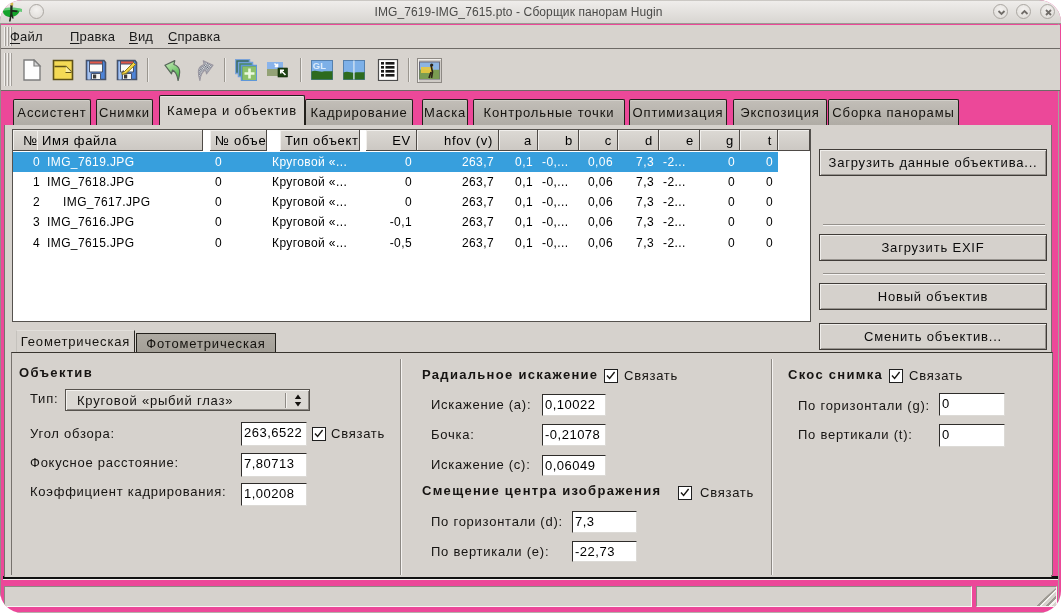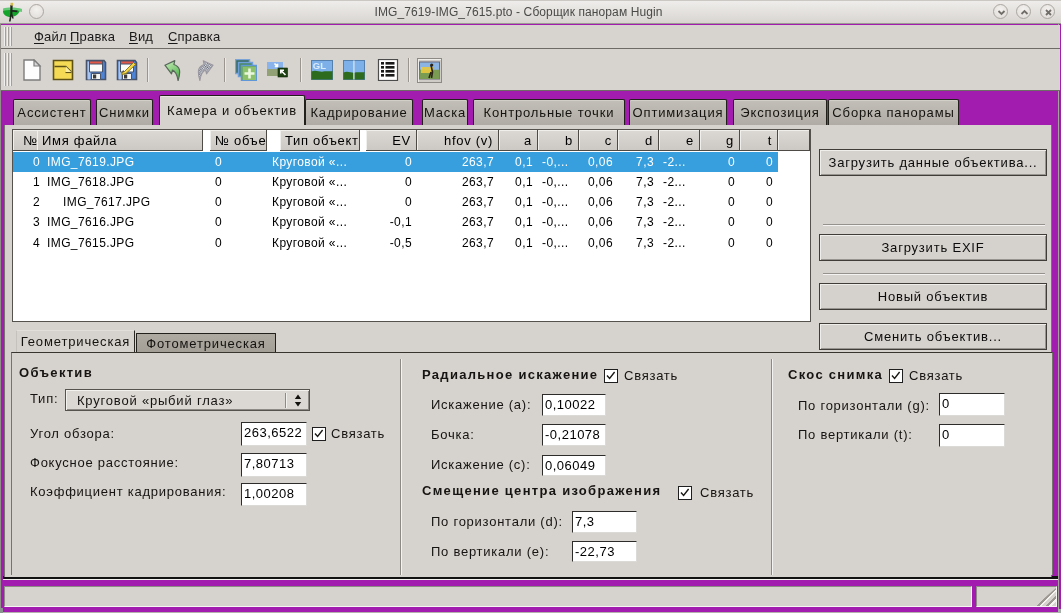--- a/index.html
+++ b/index.html
@@ -1,16 +1,16 @@
 <!DOCTYPE html>
 <html><head><meta charset="utf-8"><style>
 html,body{margin:0;padding:0;}
 *{box-sizing:border-box;}
 body{width:1061px;height:613px;overflow:hidden;font-family:"Liberation Sans",sans-serif;}
-#win{position:absolute;left:0;top:0;width:1061px;height:613px;background:#a21caf;overflow:hidden;}
+#win{position:absolute;left:0;top:0;width:1061px;height:613px;background:#ec4899;overflow:hidden;border-radius:22px;}
 .abs{position:absolute;}
 
 #titlebar{position:absolute;left:0;top:0;width:1061px;height:24px;background:linear-gradient(#efedeb,#d8d5d1);border-top:1px solid #cbc8c4;border-bottom:1px solid #9c9893;}
 #title{position:absolute;left:0;top:4px;width:1037px;text-align:center;font-size:12px;letter-spacing:0.1px;color:#4a4a48;}
 .rbtn{position:absolute;top:3px;width:15px;height:15px;border-radius:50%;background:radial-gradient(circle at 50% 35%,#f4f2f0,#dddad6);border:1px solid #aaa6a1;}
 .rbtn svg{position:absolute;left:1px;top:1px;}
 
 #menubar{position:absolute;left:1px;top:25px;width:1059px;height:24px;background:#d7d3ce;border-bottom:1px solid #6e6a66;}
 .grip{position:absolute;left:3px;top:2px;width:8px;bottom:2px;background:repeating-linear-gradient(90deg,#f2f0ee 0,#f2f0ee 1px,#a39f9a 1px,#a39f9a 2px,#d7d3ce 2px,#d7d3ce 3px);}
 .mitem{position:absolute;top:4px;font-size:13px;letter-spacing:0.2px;color:#1a1a1a;}
@@ -80,21 +80,21 @@
   <svg class="abs" style="left:2px;top:1px;" width="21" height="21" viewBox="0 0 21 21">
     <path d="M1 6.5 C6 5 15 5.2 20 7 L20 10 C15 8.8 6 8.6 1 9.5 Z" fill="#57c66a" opacity="0.9"></path>
     <path d="M1 9 C6 7.8 13 7.8 17.5 9 C17 12.5 12 15.5 7.5 15 C3.5 14.5 0.8 12 1 9 Z" fill="#14a32b"></path>
     <path d="M8.3 3 L10.7 3 L10.5 8 L15.5 8.6 L15.3 10.2 L10.4 9.7 L10.4 12 L11.8 16.5 L10.2 16.5 L9.6 13.8 L8.6 19.5 L7 19.5 L8.3 11.5 Z" fill="#20281e"></path>
     <path d="M8.5 0.8 L11.2 0.8 L11.2 3.6 L8.5 3.6 Z" fill="#d3bc4e"></path>
   </svg>
  </div>
 
  <div id="menubar">
   <div class="grip"></div>
-  <div class="mitem" style="left:33px;"><u>Ф</u>айл</div>
+  <div class="mitem" style="left:9px;"><u>Ф</u>айл</div>
   <div class="mitem" style="left:69px;"><u>П</u>равка</div>
   <div class="mitem" style="left:128px;"><u>В</u>ид</div>
   <div class="mitem" style="left:167px;"><u>С</u>правка</div>
  </div>
 
  <div id="toolbar">
   <div class="grip" style="top:4px;bottom:4px;"></div>
   <svg class="ticon" style="left:20px;" viewBox="0 0 22 22">
         <path d="M3 1h10l6 6v14H3z" fill="#fdfdfd" stroke="#7d7d7d" stroke-width="1.4"></path>
         <path d="M13 1l6 6h-6z" fill="#d8d8d8" stroke="#7d7d7d" stroke-width="1.2"></path>

